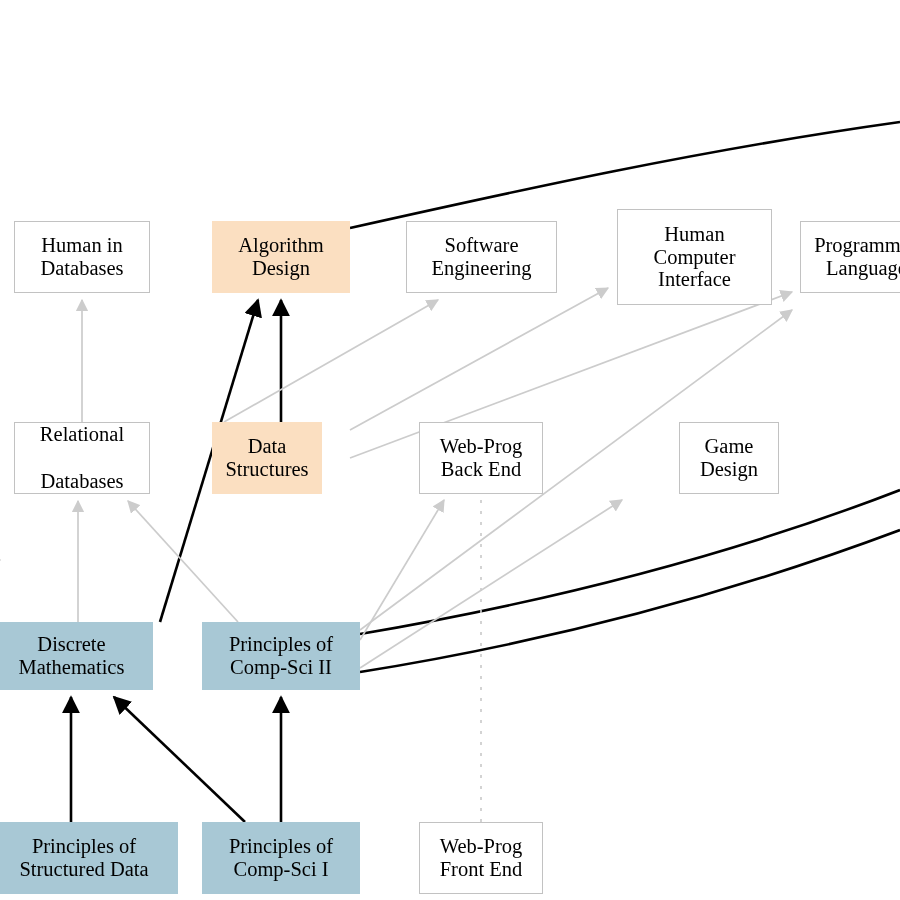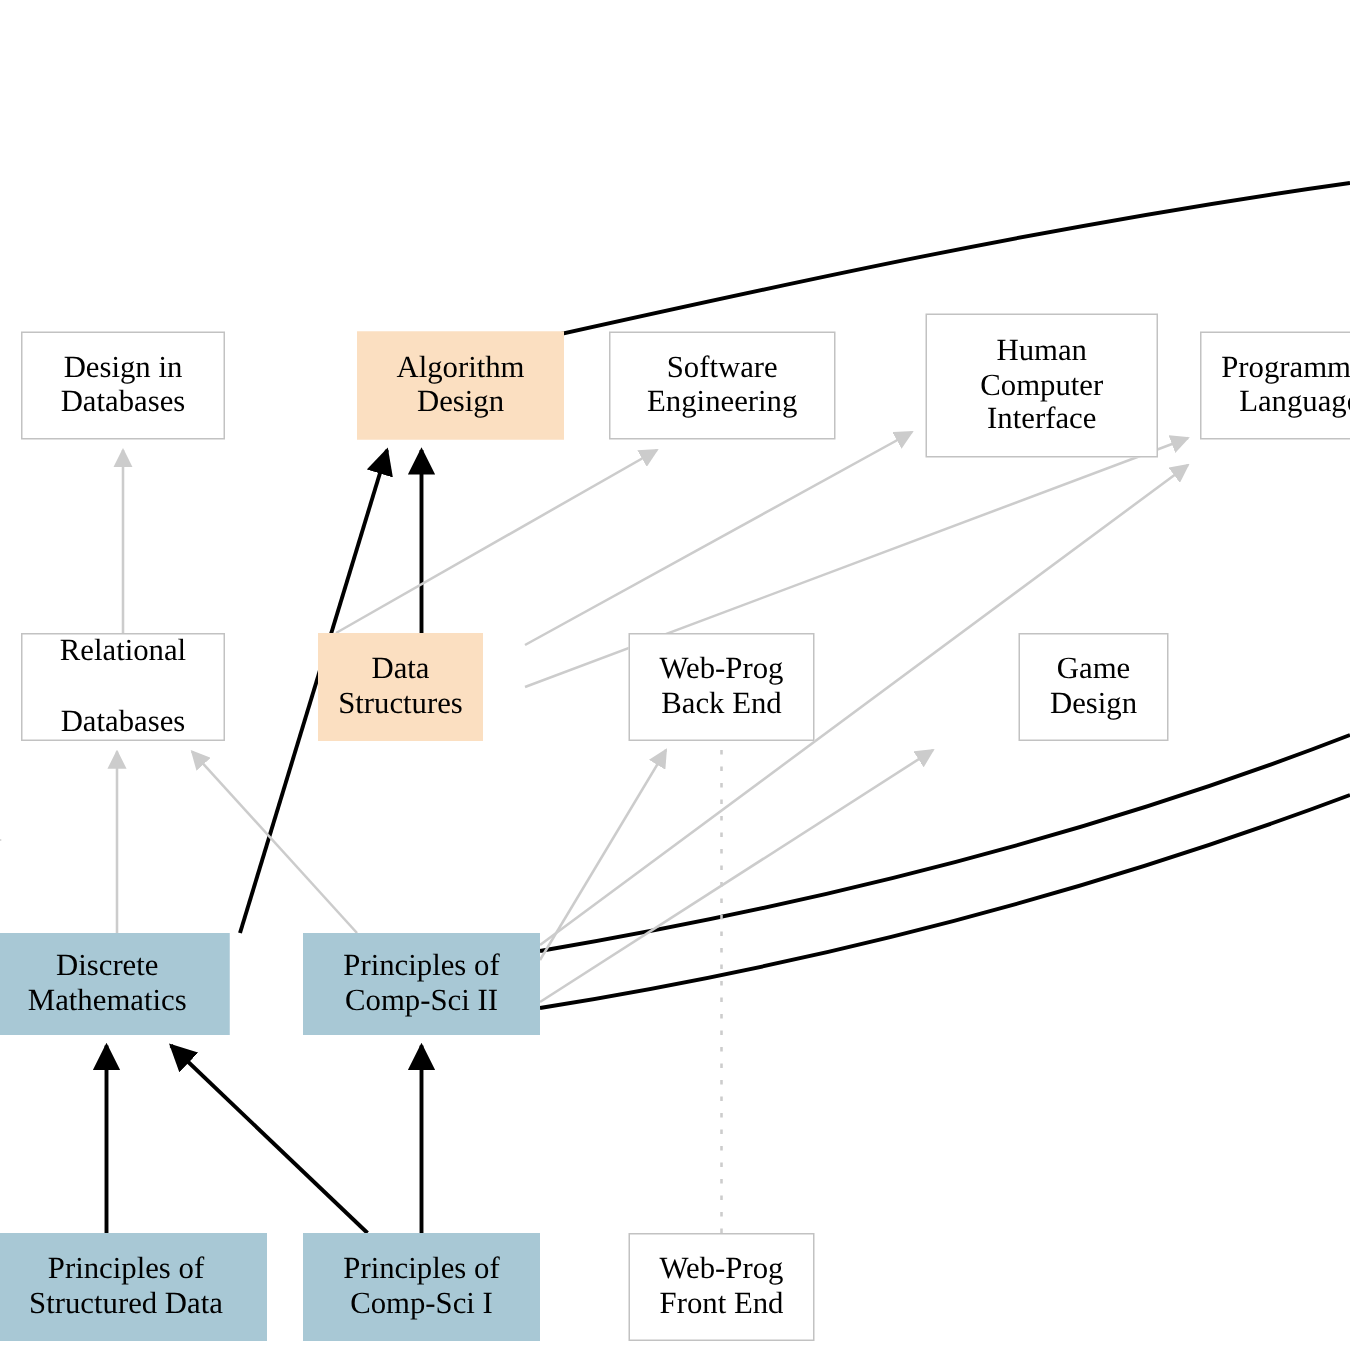--- a/index.html
+++ b/index.html
@@ -72,25 +72,25 @@
         <path d="M 350,458 L 792,292" fill="none" stroke="#cccccc" stroke-width="1.7" marker-end="url(#ah-faded)"></path>
         <path d="M 360,640 L 444,500" fill="none" stroke="#cccccc" stroke-width="1.7" marker-end="url(#ah-faded)"></path>
         <path d="M 360,668 L 622,500" fill="none" stroke="#cccccc" stroke-width="1.7" marker-end="url(#ah-faded)"></path>
         <path d="M 360,630 L 792,310" fill="none" stroke="#cccccc" stroke-width="1.7" marker-end="url(#ah-faded)"></path>
         <path d="M 0,560 L 0,560" fill="none" stroke="#cccccc" stroke-width="1.7" marker-end="url(#ah-faded)"></path>
         <path d="M 481,822 L 481,494" fill="none" stroke="#cccccc" stroke-width="1.7" stroke-dasharray="3 8"></path>
       </g>
   </svg>
 
   <div class="node plain" style="left:14px; top:221px; width:136px; height:72px;">
-    <span class="nl">Design in</span>
+    <span class="nl">Human in</span>
     <span class="nl">Databases</span>
   </div>
 
-  <div class="node orange" style="left:212px; top:221px; width:138px; height:72px;margin-left:26px;">
+  <div class="node orange" style="left:212px; top:221px; width:138px; height:72px;">
     <span class="nl">Algorithm</span>
     <span class="nl">Design</span>
   </div>
 
   <div class="node plain" style="left:406px; top:221px; width:151px; height:72px;">
     <span class="nl">Software</span>
     <span class="nl">Engineering</span>
   </div>
 
   <div class="node plain" style="left:617px; top:209px; width:155px; height:96px;">

